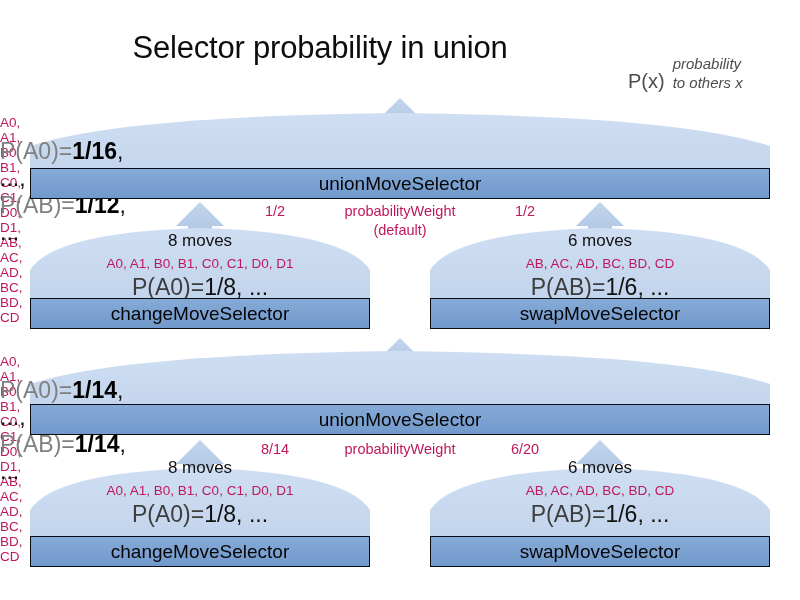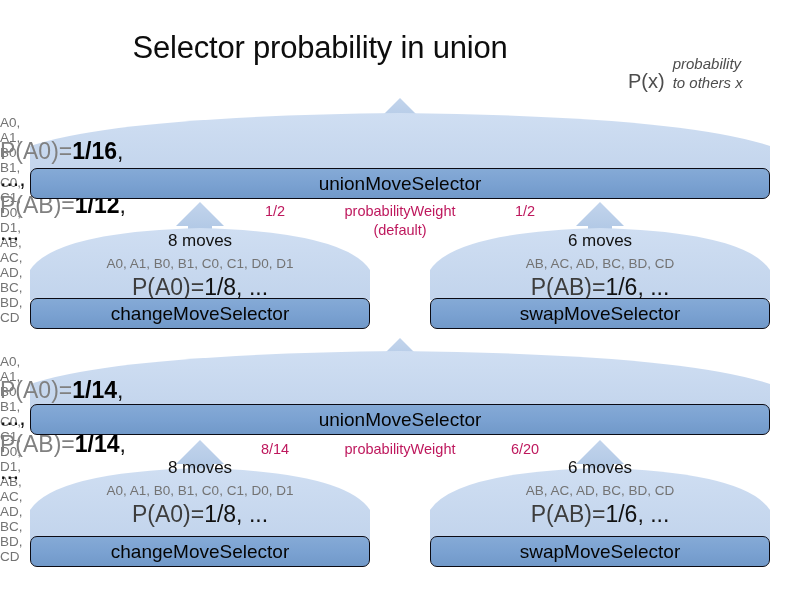--- a/index.html
+++ b/index.html
@@ -31,30 +31,30 @@
   .legend-desc{font-size:15px;font-style:italic;line-height:19px;}
 
   
   .block{position:absolute;}
   .dome{position:absolute;left:0;top:0;}
   .bar{
     position:absolute;
     box-sizing:border-box;
     background:linear-gradient(180deg,#85aad6 0%,#7aa1d1 55%,#7199c9 100%);
     border:1.6px solid #0b0b14;
-    border-radius:7px;
+    border-radius:0;
     display:flex;align-items:center;justify-content:center;
     font-size:19px;color:#050505;text-align:right;
   }
   .dome-text{
     position:absolute;left:0;width:100%;
     text-align:center;pointer-events:none;
   }
   .line-moves{font-size:17px;color:#111;}
-  .line-list{font-size:13.5px;color:#737373;}
+  .line-list{font-size:13.5px;color:#be185d;}
   .line-prob{font-size:23px;color:#111;}
   .pgray{color:#808080;}
   .pdark{color:#3d3d3d;}
   .pbold{font-weight:bold;color:#000;}
 
   
   .weight{
     position:absolute;color:#be185d;font-size:13.5px;text-align:center;
     white-space:nowrap;
   }

